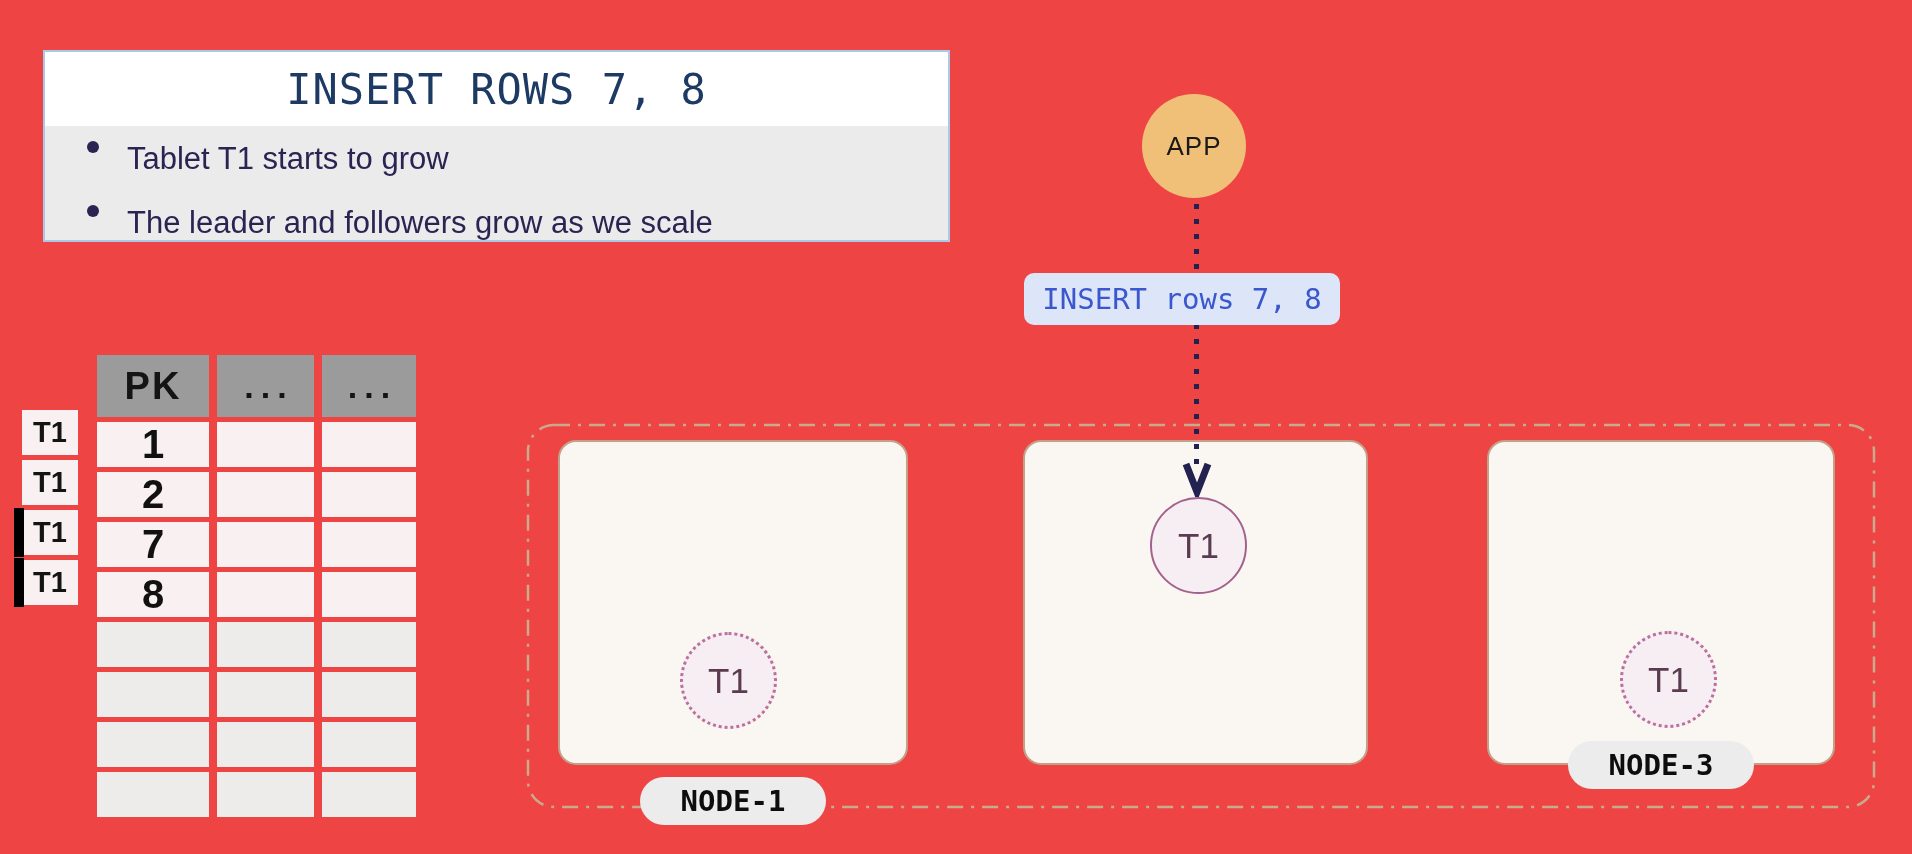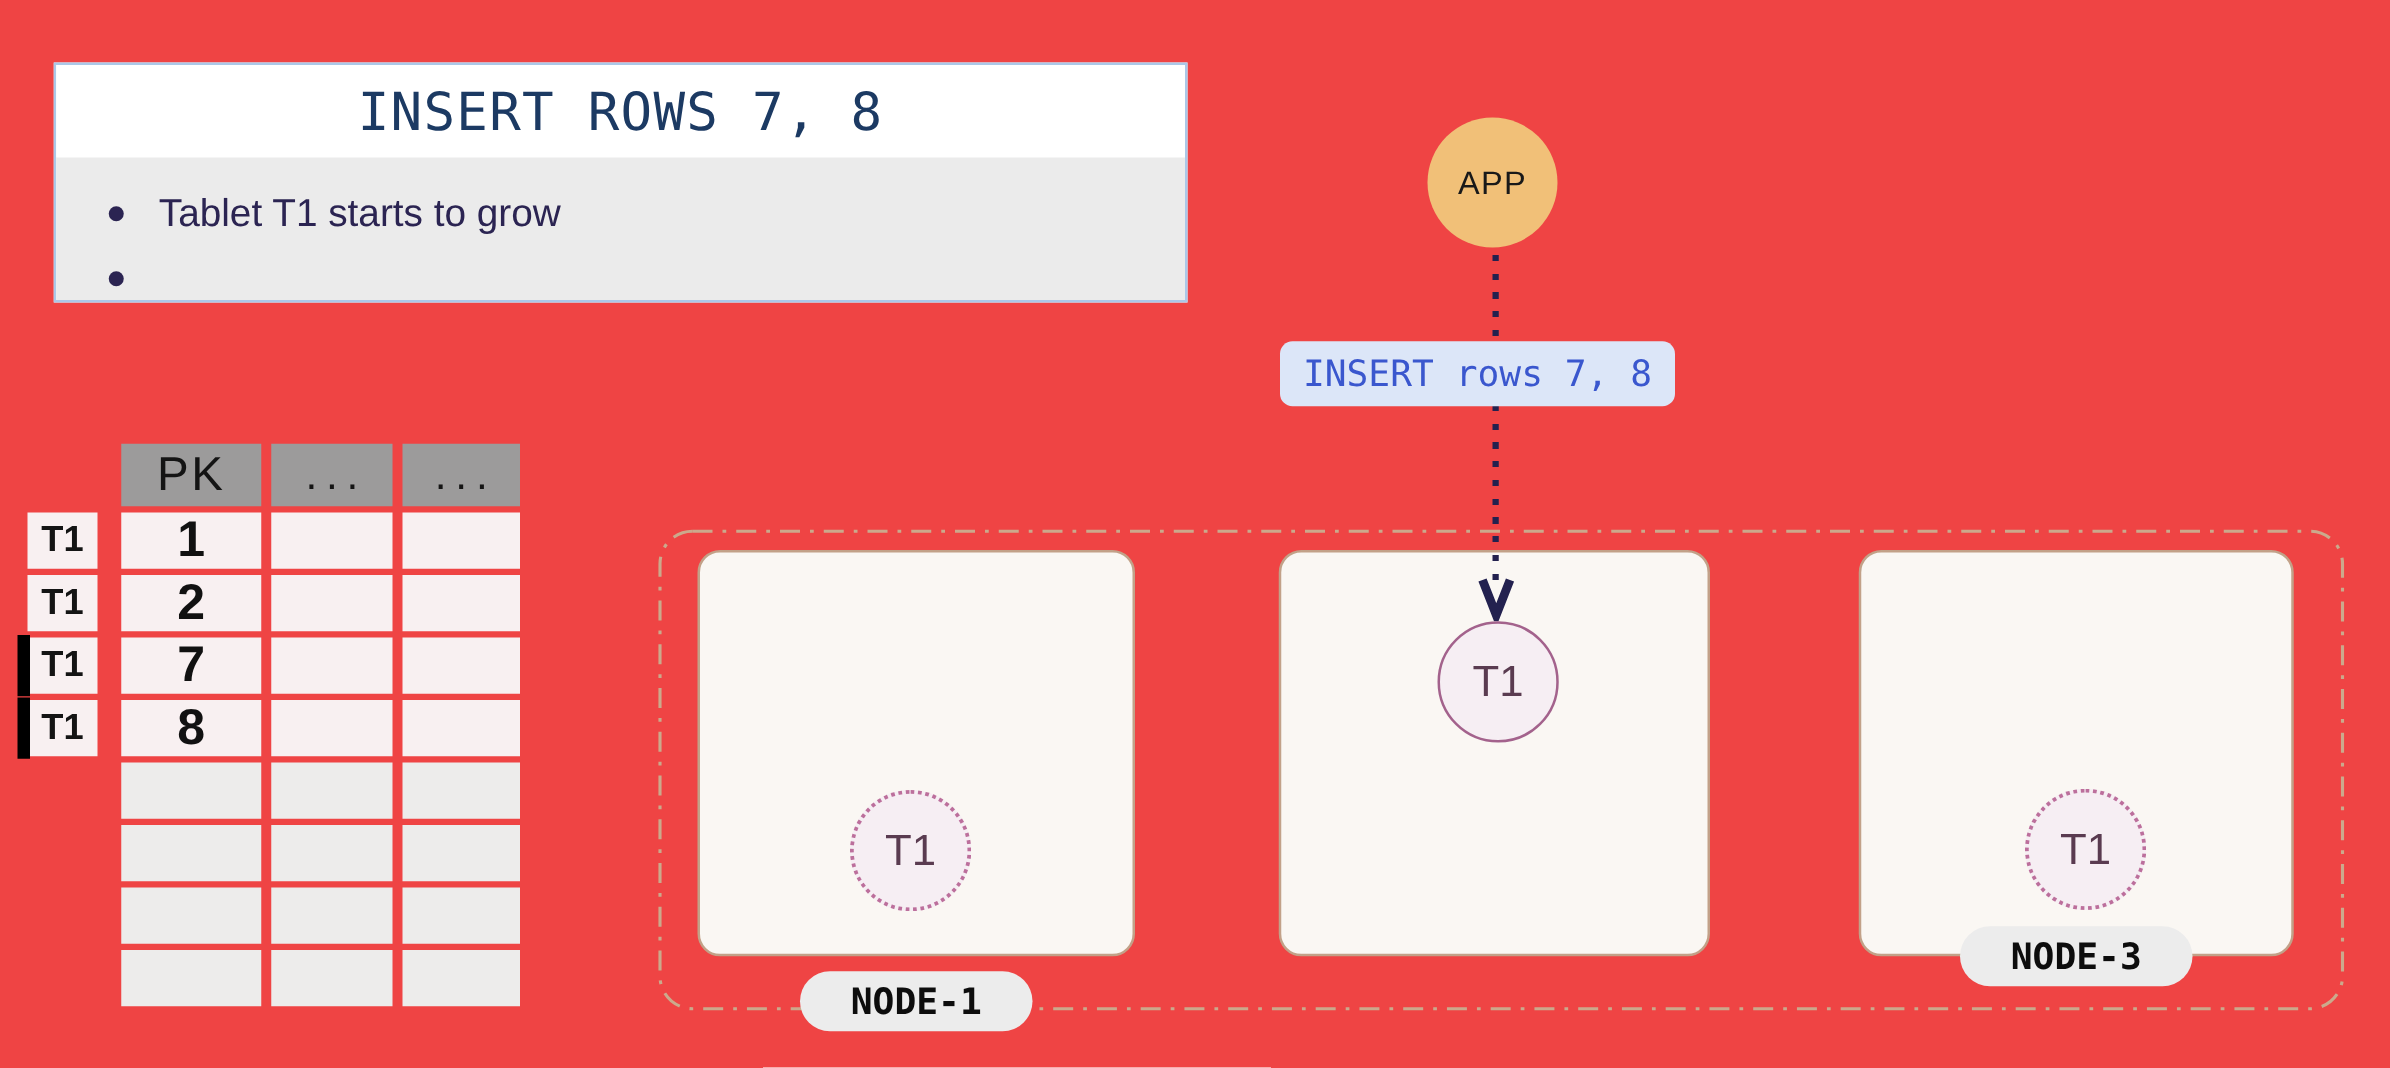--- a/index.html
+++ b/index.html
@@ -16,34 +16,34 @@
   .stage{position:relative;width:1912px;height:854px;background:#ef4444;overflow:hidden;}
 
   
   .callout{position:absolute;left:43px;top:50px;width:907px;height:192px;
     border:2px solid var(--callout-border);background:#ffffff;}
   .callout-title{height:74px;display:flex;align-items:center;justify-content:center;
     font-family:"DejaVu Sans Mono","Liberation Mono",monospace;font-size:42px;font-weight:500;
     color:var(--title-text);letter-spacing:1px;background:#ffffff;}
   .callout-body{height:114px;background:var(--callout-body-bg);
     display:flex;flex-direction:column;justify-content:center;gap:12px;padding-left:42px;}
-  .bullet-item{display:flex;align-items:center;gap:28px;font-size:31px;color:var(--bullet-text);margin-top:16px;}
+  .bullet-item{display:flex;align-items:flex-start;gap:28px;font-size:31px;color:var(--bullet-text);margin-top:16px;}
   .bullet-dot{width:12px;height:12px;border-radius:50%;background:var(--bullet-text);flex:0 0 auto;}
 
   
   .tablet-label-cell{position:absolute;left:22px;width:56px;height:45px;background:var(--table-row-pink);
     display:flex;align-items:center;justify-content:center;font-weight:bold;font-size:29px;color:#141414;}
   .tl-0{top:410px;} .tl-1{top:460px;} .tl-2{top:510px;} .tl-3{top:560px;}
   .insert-marker{position:absolute;left:-8px;top:-2px;width:10px;height:49px;background:var(--insert-marker);}
   .pk-table{position:absolute;left:97px;top:355px;display:flex;flex-direction:column;gap:5px;}
   .t-row{display:flex;gap:8px;}
   .t-cell{height:45px;display:flex;align-items:center;justify-content:center;}
   .c0{width:112px;} .c1{width:97px;} .c2{width:94px;}
-  .t-head .t-cell{height:50px;background:var(--table-header-bg);color:#141414;
-    font-weight:normal;font-size:38px;letter-spacing:2px;}
+  .t-head .t-cell{height:62px;background:var(--table-header-bg);color:#141414;
+    font-weight:bold;font-size:38px;letter-spacing:2px;}
   .t-head .dots{font-size:34px;letter-spacing:7px;padding-left:7px;}
   .row-pink .t-cell{background:var(--table-row-pink);font-weight:bold;font-size:40px;color:#111111;}
   .row-gray .t-cell{background:var(--table-row-gray);}
 
   
   .app-circle{position:absolute;left:1142px;top:94px;width:104px;height:104px;border-radius:50%;
     background:var(--app-fill);display:flex;align-items:center;justify-content:center;
     font-weight:normal;font-size:26px;color:#191919;letter-spacing:1px;}
   .dotted-line{position:absolute;left:1194px;top:204px;width:5px;height:262px;z-index:1;
     background:repeating-linear-gradient(to bottom,var(--arrow) 0 5px,transparent 5px 15px);}
@@ -75,20 +75,21 @@
 
   <div class="callout">
     <div class="callout-title">INSERT ROWS 7, 8</div>
     <div class="callout-body">
       <div class="bullet-item">
         <span class="bullet-dot"></span>
         <span>Tablet T1 starts to grow</span>
       </div>
       <div class="bullet-item">
         <span class="bullet-dot"></span>
+        <span>The leader and followers grow as we scale</span>
       </div>
     </div>
   </div>
 
   <div class="tablet-label-cell tl-0">
     <span>T1</span>
   </div>
   <div class="tablet-label-cell tl-1">
     <span>T1</span>
   </div>

